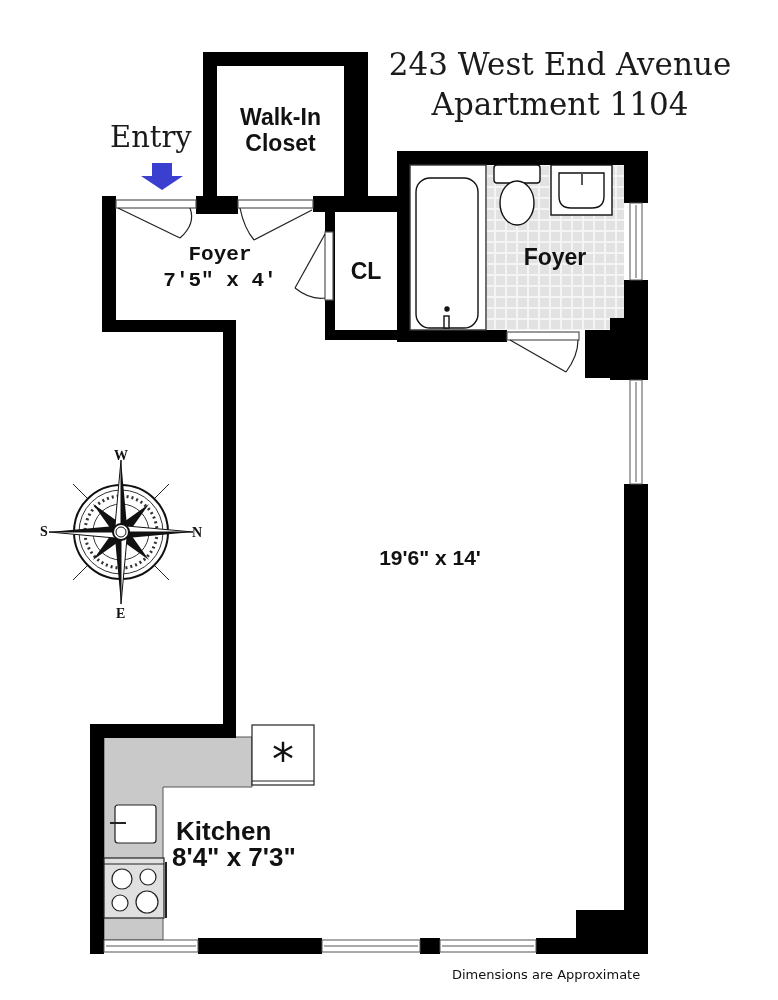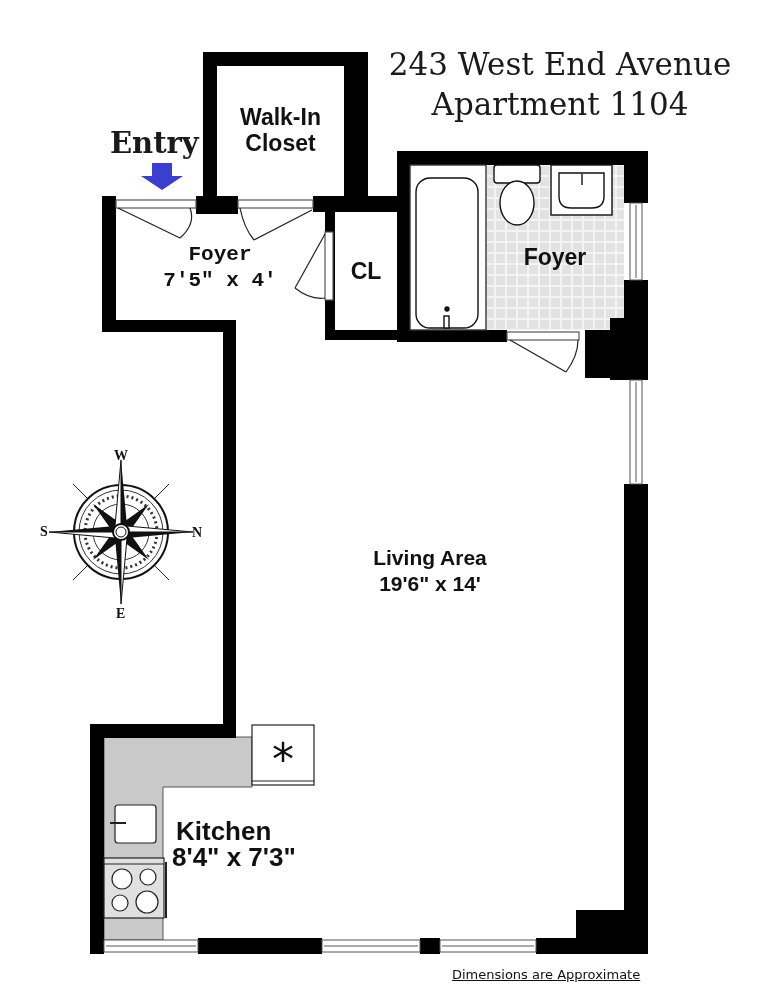--- a/index.html
+++ b/index.html
@@ -162,44 +162,43 @@
     <path d="M72 0 L6 6 L0 0 Z" fill="#111"></path>
     <path d="M72 0 L6 -6 L0 0 Z" fill="#fff" stroke="#111"></path>
     <circle r="8" fill="#fff" stroke="#111" stroke-width="2"></circle>
     <circle r="5" fill="#fff" stroke="#111" stroke-width="1"></circle>
   </g>
 </svg>
 
 <div class="title" style="left:380px; top:46px; width:360px;">243 West End Avenue</div>
 <div class="title" style="left:380px; top:86px; width:360px;">Apartment 1104</div>
 
-<div class="entry-label" style="left:110px; top:126px;font-weight:bold;">Entry</div>
+<div class="entry-label" style="left:110px; top:120px;">Entry</div>
 
 <div class="room-label" style="left:217px; top:104px; width:127px; font-size:23px;">
   <div>Walk-In</div>
   <div>Closet</div>
 </div>
 
 <div class="room-label" style="left:140px; top:242px; width:160px; font-size:21px;font-family:Liberation Mono, monospace;">
   <div>Foyer</div>
   <div>7'5" x 4'</div>
 </div>
 
 <div class="room-label" style="left:335px; top:258px; width:62px; font-size:23px;">CL</div>
 
 <div class="room-label" style="left:510px; top:244px; width:90px; font-size:23px;">Foyer</div>
 
 <div class="room-label" style="left:330px; top:545px; width:200px; font-size:21px;">
-  <div>Living Area</div>
   <div>19'6" x 14'</div>
 </div>
 
 <div class="room-label" style="left:172px; top:818px; width:130px; font-size:26px; text-align:left;">
   <div style="padding-left:4px;">Kitchen</div>
   <div>8'4" x 7'3"</div>
 </div>
 
 <div class="compass-letter" style="left:114px; top:448px;">W</div>
 <div class="compass-letter" style="left:116px; top:606px;">E</div>
 <div class="compass-letter" style="left:40px; top:524px;">S</div>
 <div class="compass-letter" style="left:192px; top:525px;">N</div>
 
-<div class="note" style="left:452px; top:967px;text-decoration:underline;">Dimensions are Approximate</div>
+<div class="note" style="left:452px; top:967px;">Dimensions are Approximate</div>
 
 </body></html>

